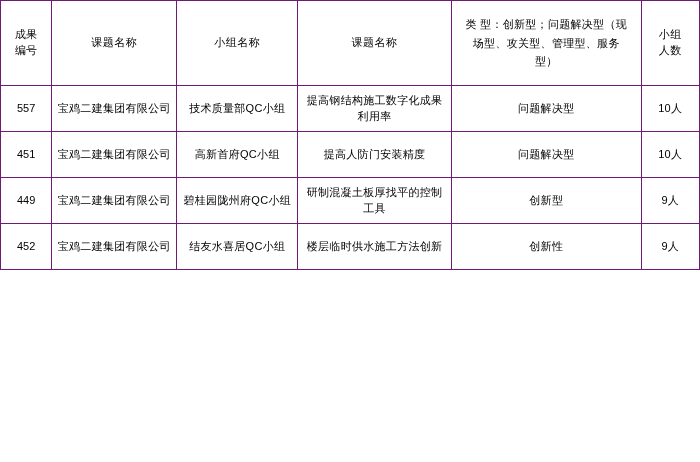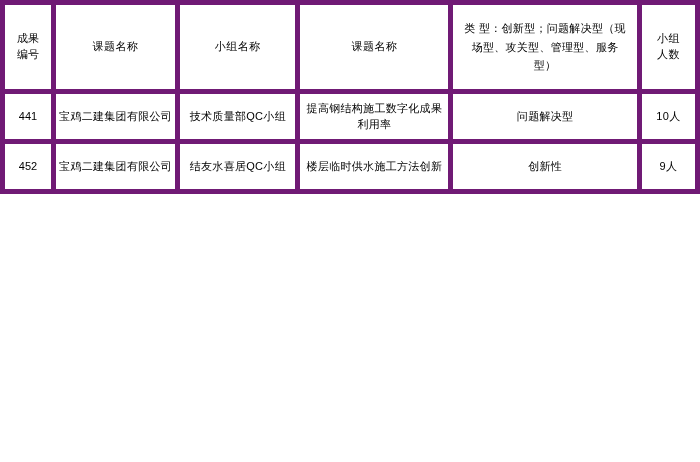--- a/index.html
+++ b/index.html
@@ -18,21 +18,21 @@
     width: 700px;
     height: 462px;
     position: relative;
   }
   table.grid {
     border-collapse: collapse;
     width: 700px;
     table-layout: fixed;
   }
   table.grid td, table.grid th {
-    border: 5px solid #701a75;
+    border: 1px solid #701a75;
     font-weight: normal;
     font-size: 11px;
     text-align: center;
     vertical-align: middle;
     padding: 2px 3px;
     line-height: 1.45;
     word-break: break-all;
   }
   thead th {
     font-size: 11.5px;
@@ -96,26 +96,42 @@
           <span class="hdr-stack">型）</span>
         </th>
         <th>
           <span class="hdr-stack">小组</span>
           <span class="hdr-stack">人数</span>
         </th>
       </tr>
     </thead>
     <tbody>
       <tr>
-        <td class="num">441</td>
+        <td class="num">557</td>
         <td>宝鸡二建集团有限公司</td>
         <td>技术质量部QC小组</td>
         <td>提高钢结构施工数字化成果利用率</td>
         <td>问题解决型</td>
         <td>10人</td>
+      </tr>
+      <tr>
+        <td class="num">451</td>
+        <td>宝鸡二建集团有限公司</td>
+        <td>高新首府QC小组</td>
+        <td>提高人防门安装精度</td>
+        <td>问题解决型</td>
+        <td>10人</td>
+      </tr>
+      <tr>
+        <td class="num">449</td>
+        <td>宝鸡二建集团有限公司</td>
+        <td>碧桂园陇州府QC小组</td>
+        <td>研制混凝土板厚找平的控制工具</td>
+        <td>创新型</td>
+        <td>9人</td>
       </tr>
       <tr>
         <td class="num">452</td>
         <td>宝鸡二建集团有限公司</td>
         <td>结友水喜居QC小组</td>
         <td>楼层临时供水施工方法创新</td>
         <td>创新性</td>
         <td>9人</td>
       </tr>
     </tbody>

